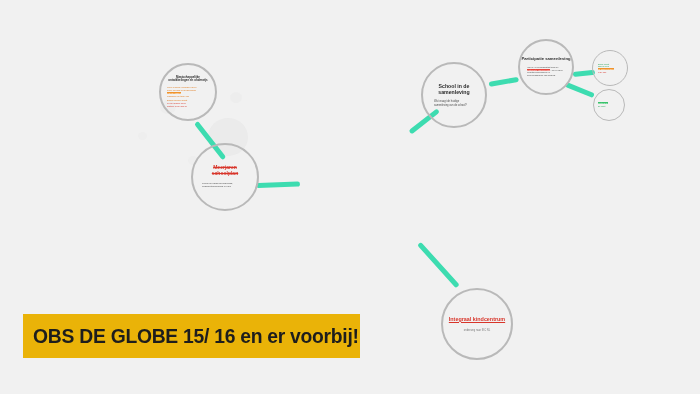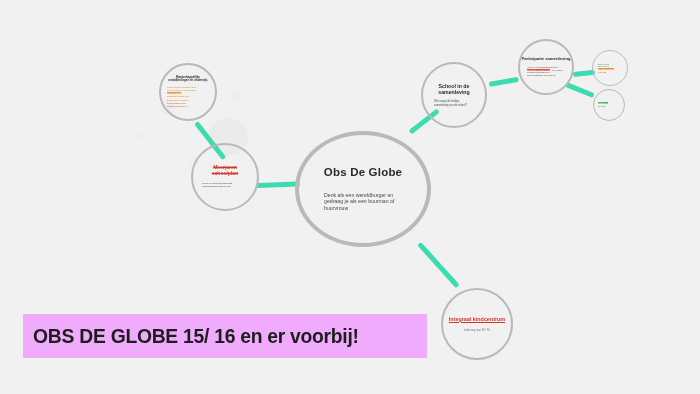--- a/index.html
+++ b/index.html
@@ -150,22 +150,22 @@
     text-decoration: underline; margin-bottom: 7px;
   }
   #node-ikc .n-body { font-size: 2.6px; color: #7b7b7b; }
 
   .strike-red { color: #d8352a; text-decoration: line-through; }
 
   
   #title-banner {
     position: absolute;
     left: 23px; top: 314px;
-    width: 404px; height: 44px;
-    background: #f0abfc;
+    width: 337px; height: 44px;
+    background: #eab308;
     display: flex;
     align-items: center;
   }
   #title-banner .banner-text {
     font-family: "Liberation Sans Narrow", "Liberation Sans", sans-serif;
     font-weight: bold;
     font-size: 21px;
     color: #1d1d1d;
     letter-spacing: -0.3px;
     padding-left: 11px;
@@ -215,24 +215,20 @@
   </div>
 
   <div class="node" id="node-meer">
     <div class="n-title">
       <span class="strike-red">Meerjaren</span><br>
       <span class="strike-red">schoolplan</span>
     </div>
     <div class="n-body">Focus op passend onderwijs, ouderbetrokkenheid en ICT</div>
   </div>
 
-  <div class="node" id="node-main">
-    <div class="n-title">Obs De Globe</div>
-    <div class="n-body">Denk als een wereldburger en gedraag je als een buurman of buurvrouw</div>
-  </div>
 
   <div class="node" id="node-school">
     <div class="n-title">School in de samenleving</div>
     <div class="n-body">Wat vraagt de huidige samenleving van de school?</div>
   </div>
 
   <div class="node" id="node-part">
     <div class="n-title">Participatie samenleving</div>
     <div class="n-body">
       <span>Van de verzorgingsstaat naar de </span><span class="hl-red">participatie samenleving</span><span>: meer eigen verantwoordelijkheid en zelfredzaamheid van burgers.</span>

